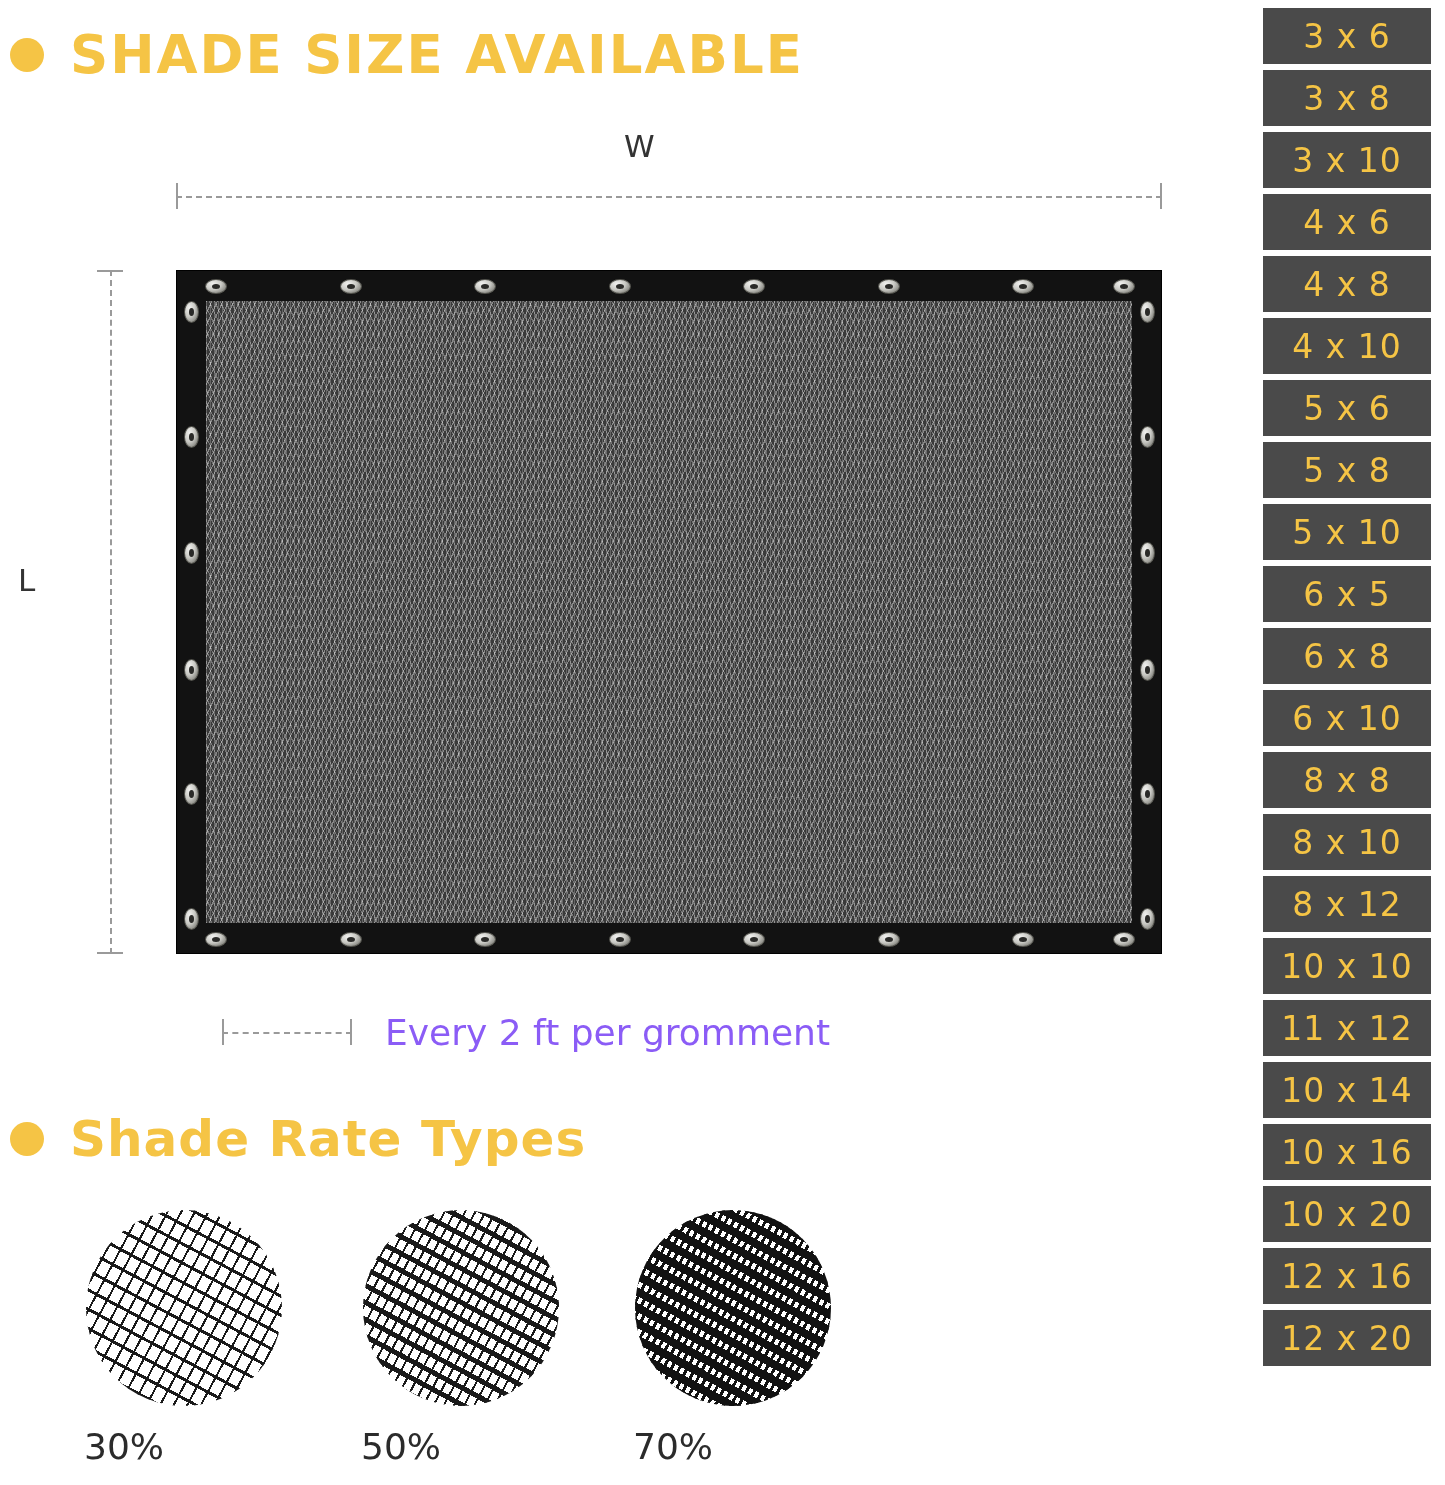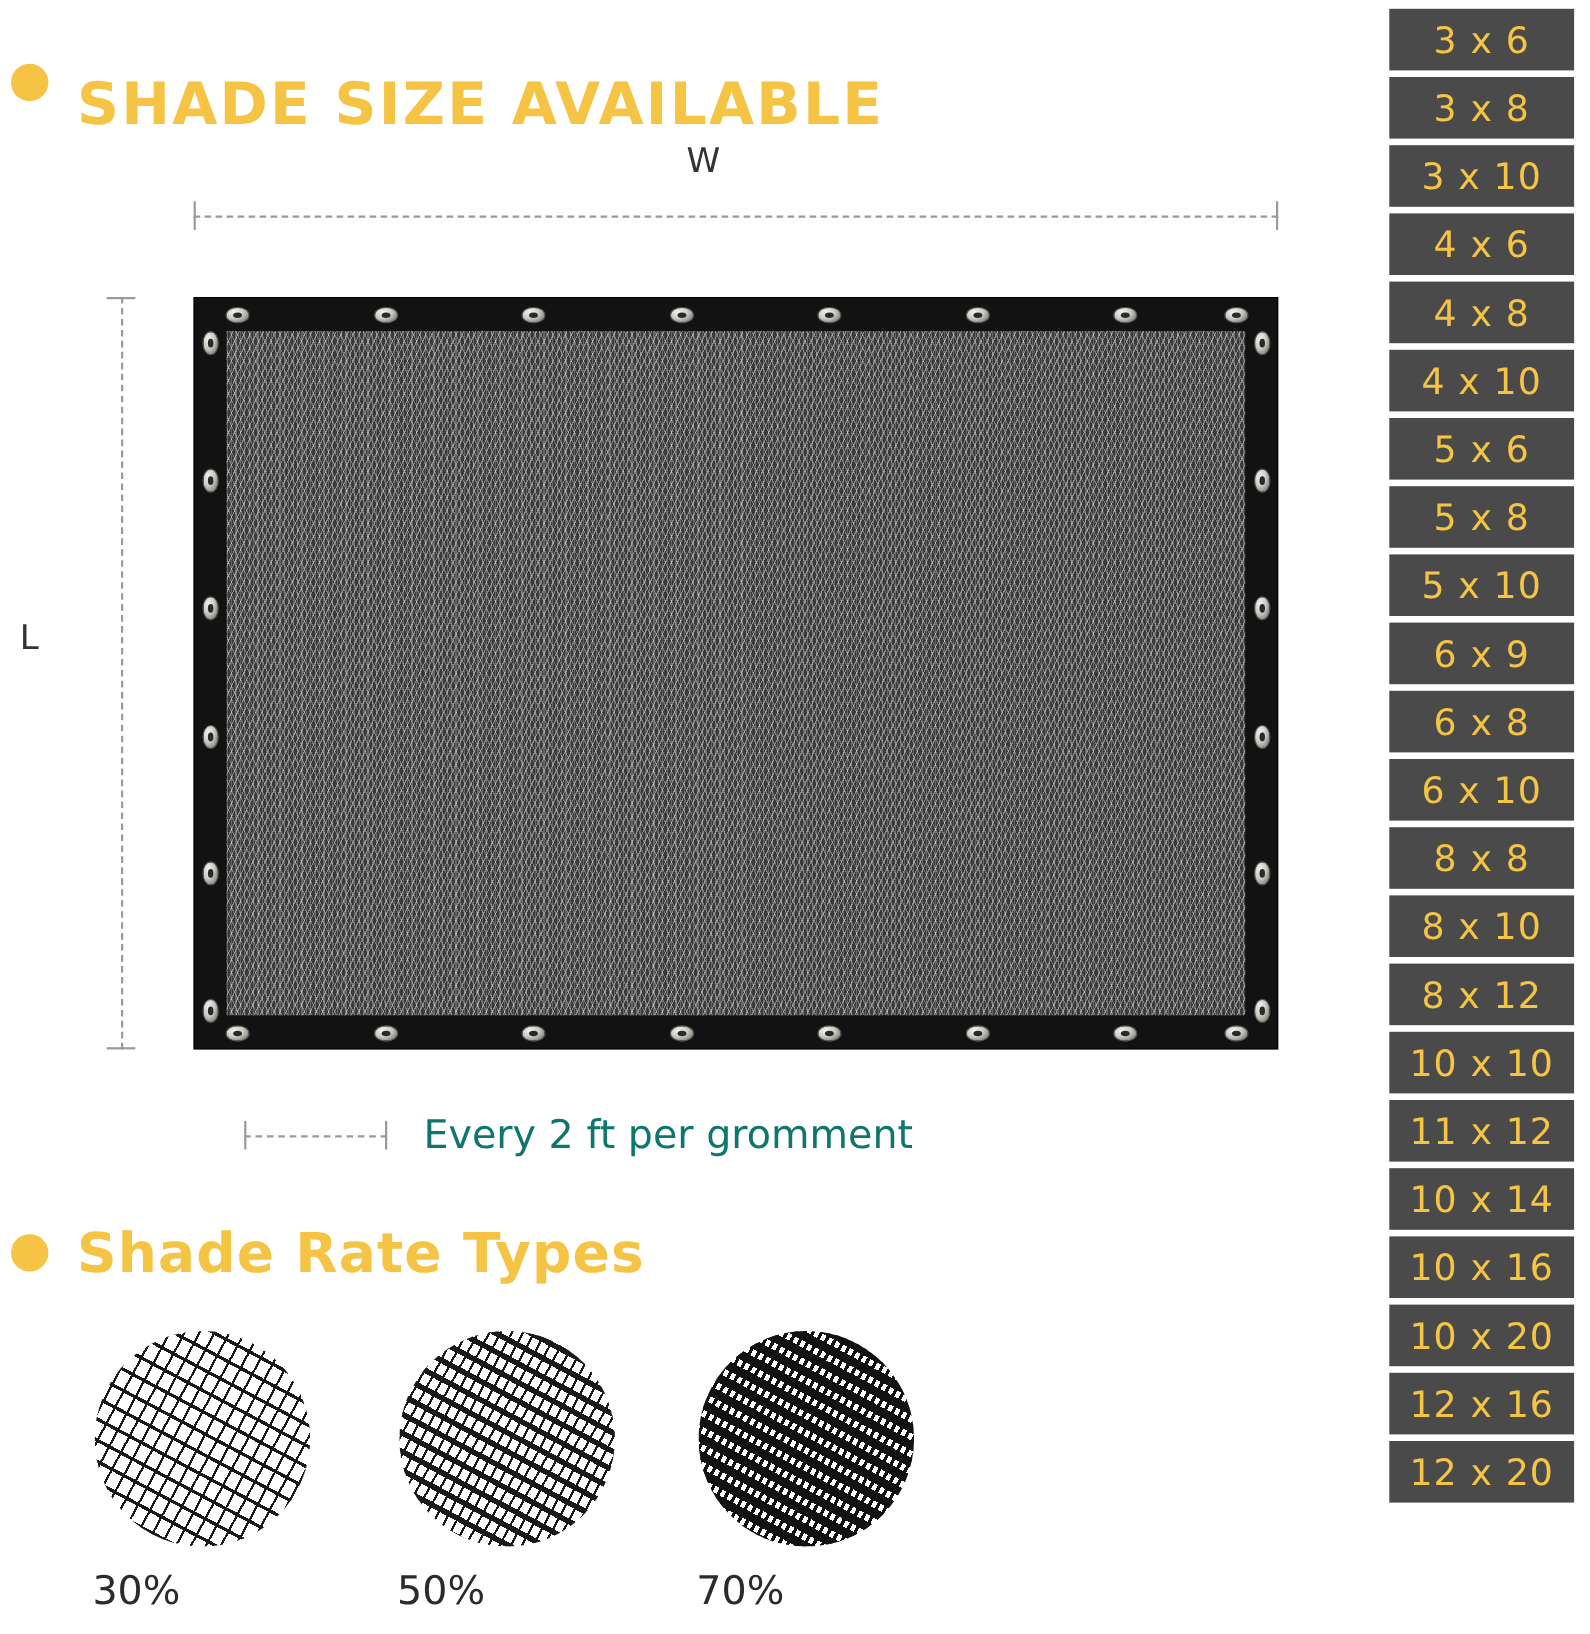--- a/index.html
+++ b/index.html
@@ -29,21 +29,21 @@
     background: #f5c445;
     flex: 0 0 auto;
   }
   .heading-text {
     font-family: "DejaVu Sans", sans-serif;
     font-weight: bold;
     color: #f5c445;
     letter-spacing: 1px;
   }
   #heading-main { left: 10px; top: 24px; }
-  #heading-main .heading-text { font-size: 53px; letter-spacing: 2px; margin-top: 41px; }
+  #heading-main .heading-text { font-size: 53px; letter-spacing: 2px; }
   #heading-rates { left: 10px; top: 1110px; }
   #heading-rates .heading-text { font-size: 50px; }
 
   
   .diagram {
     position: absolute;
     left: 0;
     top: 0;
     width: 1260px;
     height: 1080px;
@@ -139,21 +139,21 @@
     top: 6px;
     width: 5px;
     height: 8px;
   }
 
   .grommet-note {
     position: absolute;
     left: 385px;
     top: 1012px;
     font-size: 36px;
-    color: #0f766e;
+    color: #8b5cf6;
   }
 
   
   .rates {
     position: absolute;
     left: 0;
     top: 1210px;
     width: 1260px;
     height: 275px;
   }
@@ -326,21 +326,21 @@
 <div class="size-list">
   <div class="size-chip">3 x 6</div>
   <div class="size-chip">3 x 8</div>
   <div class="size-chip">3 x 10</div>
   <div class="size-chip">4 x 6</div>
   <div class="size-chip">4 x 8</div>
   <div class="size-chip">4 x 10</div>
   <div class="size-chip">5 x 6</div>
   <div class="size-chip">5 x 8</div>
   <div class="size-chip">5 x 10</div>
-  <div class="size-chip">6 x 9</div>
+  <div class="size-chip">6 x 5</div>
   <div class="size-chip">6 x 8</div>
   <div class="size-chip">6 x 10</div>
   <div class="size-chip">8 x 8</div>
   <div class="size-chip">8 x 10</div>
   <div class="size-chip">8 x 12</div>
   <div class="size-chip">10 x 10</div>
   <div class="size-chip">11 x 12</div>
   <div class="size-chip">10 x 14</div>
   <div class="size-chip">10 x 16</div>
   <div class="size-chip">10 x 20</div>

